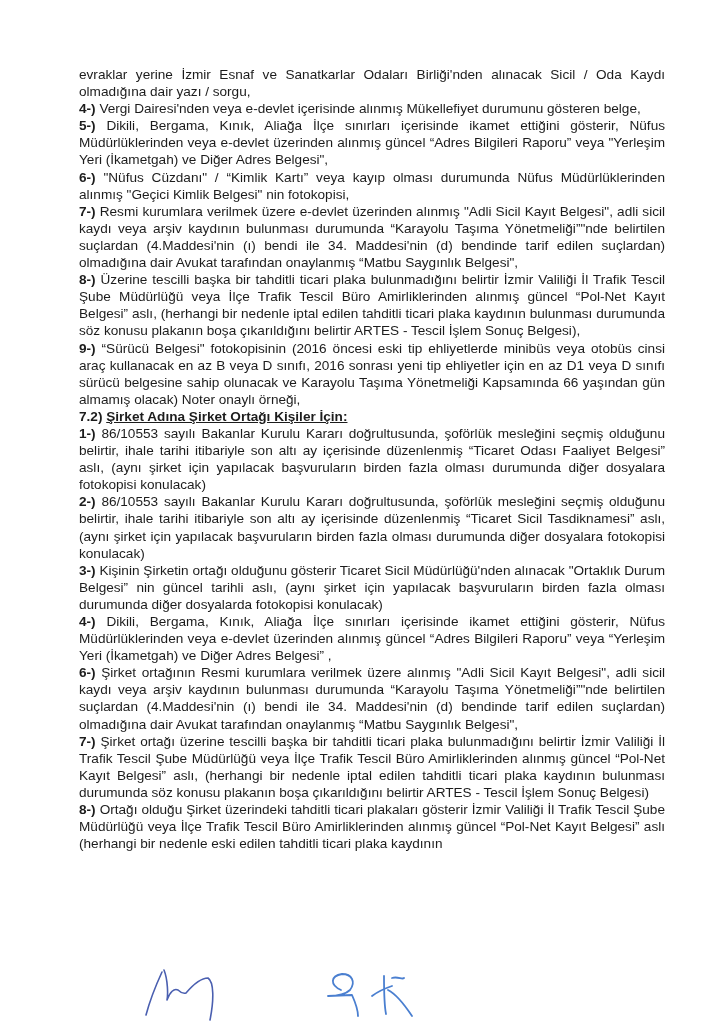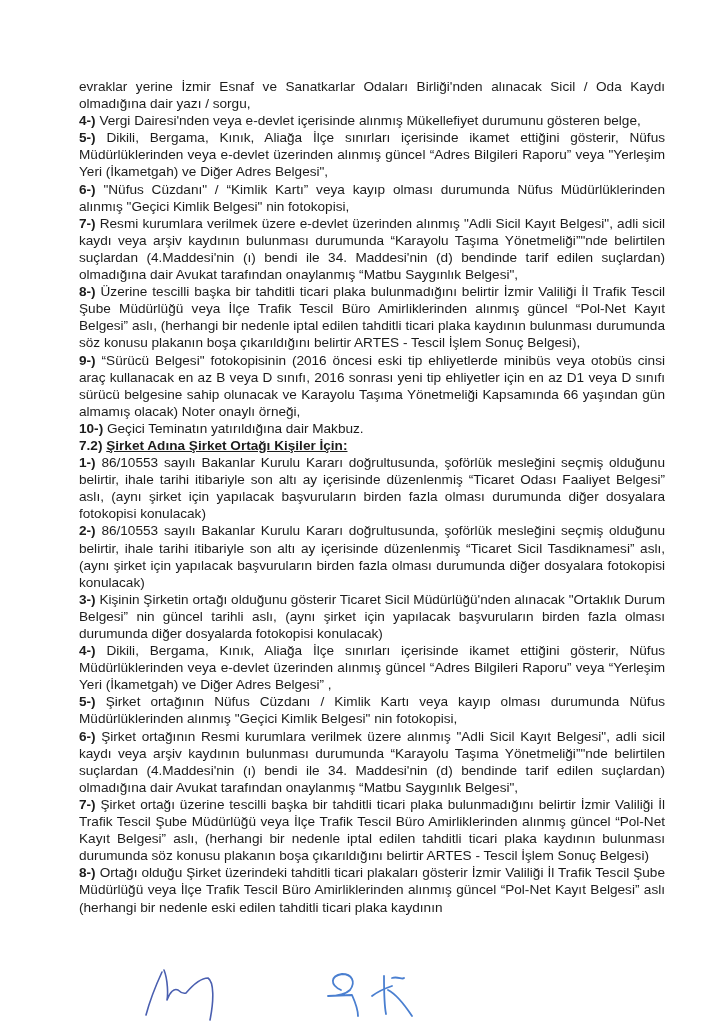--- a/index.html
+++ b/index.html
@@ -1,18 +1,18 @@
 <!DOCTYPE html>
 <html><head>
 <meta charset="utf-8">
 <style>
   html, body { margin: 0; padding: 0; background: #ffffff; }
   body { width: 724px; height: 1024px; position: relative; overflow: hidden; }
   .page {
-    position: absolute; left: 79px; top: 78px; width: 586px;
+    position: absolute; left: 79px; top: 66px; width: 586px;
     font-family: "Liberation Sans", sans-serif;
     font-size: 13.6px; line-height: 17.1px; color: #1c1c1c;
     text-align: justify;
   }
   .item { margin: 0; }
   .num { font-weight: bold; }
   .heading { font-weight: bold; }
   .heading .title { text-decoration: underline; }
   .sigs { position: absolute; left: 0; top: 0; width: 724px; height: 1024px; pointer-events: none; }
 </style>
@@ -21,29 +21,27 @@
 
 <div class="page">
   <p class="item">evraklar yerine İzmir Esnaf ve Sanatkarlar Odaları Birliği'nden alınacak Sicil / Oda Kaydı olmadığına dair yazı / sorgu,</p>
 
   <p class="item"><span class="num">4-)</span><span> Vergi Dairesi'nden veya e-devlet içerisinde alınmış Mükellefiyet durumunu gösteren belge,</span></p>
   <p class="item"><span class="num">5-)</span><span> Dikili, Bergama, Kınık, Aliağa İlçe sınırları içerisinde ikamet ettiğini gösterir, Nüfus Müdürlüklerinden veya e-devlet üzerinden alınmış güncel “Adres Bilgileri Raporu” veya "Yerleşim Yeri (İkametgah) ve Diğer Adres Belgesi",</span></p>
   <p class="item"><span class="num">6-)</span><span> "Nüfus Cüzdanı" / “Kimlik Kartı” veya kayıp olması durumunda Nüfus Müdürlüklerinden alınmış "Geçici Kimlik Belgesi" nin fotokopisi,</span></p>
   <p class="item"><span class="num">7-)</span><span> Resmi kurumlara verilmek üzere e-devlet üzerinden alınmış "Adli Sicil Kayıt Belgesi", adli sicil kaydı veya arşiv kaydının bulunması durumunda “Karayolu Taşıma Yönetmeliği”"nde belirtilen suçlardan (4.Maddesi'nin (ı) bendi ile 34. Maddesi'nin (d) bendinde tarif edilen suçlardan) olmadığına dair Avukat tarafından onaylanmış “Matbu Saygınlık Belgesi",</span></p>
   <p class="item"><span class="num">8-)</span><span> Üzerine tescilli başka bir tahditli ticari plaka bulunmadığını belirtir İzmir Valiliği İl Trafik Tescil Şube Müdürlüğü veya İlçe Trafik Tescil Büro Amirliklerinden alınmış güncel “Pol-Net Kayıt Belgesi” aslı, (herhangi bir nedenle iptal edilen tahditli ticari plaka kaydının bulunması durumunda söz konusu plakanın boşa çıkarıldığını belirtir ARTES - Tescil İşlem Sonuç Belgesi),</span></p>
   <p class="item"><span class="num">9-)</span><span> “Sürücü Belgesi" fotokopisinin (2016 öncesi eski tip ehliyetlerde minibüs veya otobüs cinsi araç kullanacak en az B veya D sınıfı, 2016 sonrası yeni tip ehliyetler için en az D1 veya D sınıfı sürücü belgesine sahip olunacak ve Karayolu Taşıma Yönetmeliği Kapsamında 66 yaşından gün almamış olacak) Noter onaylı örneği,</span></p>
-  <p class="item"><span class="num">10-)</span><span> Geçici Teminatın yatırıldığına dair Makbuz.</span></p>
 
   <p class="item heading"><span>7.2)</span> <span class="title">Şirket Adına Şirket Ortağı Kişiler İçin:</span></p>
 
   <p class="item"><span class="num">1-)</span><span> 86/10553 sayılı Bakanlar Kurulu Kararı doğrultusunda, şoförlük mesleğini seçmiş olduğunu belirtir, ihale tarihi itibariyle son altı ay içerisinde düzenlenmiş “Ticaret Odası Faaliyet Belgesi” aslı, (aynı şirket için yapılacak başvuruların birden fazla olması durumunda diğer dosyalara fotokopisi konulacak)</span></p>
   <p class="item"><span class="num">2-)</span><span> 86/10553 sayılı Bakanlar Kurulu Kararı doğrultusunda, şoförlük mesleğini seçmiş olduğunu belirtir, ihale tarihi itibariyle son altı ay içerisinde düzenlenmiş “Ticaret Sicil Tasdiknamesi” aslı, (aynı şirket için yapılacak başvuruların birden fazla olması durumunda diğer dosyalara fotokopisi konulacak)</span></p>
   <p class="item"><span class="num">3-)</span><span> Kişinin Şirketin ortağı olduğunu gösterir Ticaret Sicil Müdürlüğü'nden alınacak "Ortaklık Durum Belgesi” nin güncel tarihli aslı, (aynı şirket için yapılacak başvuruların birden fazla olması durumunda diğer dosyalarda fotokopisi konulacak)</span></p>
   <p class="item"><span class="num">4-)</span><span> Dikili, Bergama, Kınık, Aliağa İlçe sınırları içerisinde ikamet ettiğini gösterir, Nüfus Müdürlüklerinden veya e-devlet üzerinden alınmış güncel “Adres Bilgileri Raporu” veya “Yerleşim Yeri (İkametgah) ve Diğer Adres Belgesi” ,</span></p>
-  <p class="item"><span class="num">5-)</span><span> Şirket ortağının Nüfus Cüzdanı / Kimlik Kartı veya kayıp olması durumunda Nüfus Müdürlüklerinden alınmış "Geçici Kimlik Belgesi" nin fotokopisi,</span></p>
   <p class="item"><span class="num">6-)</span><span> Şirket ortağının Resmi kurumlara verilmek üzere alınmış "Adli Sicil Kayıt Belgesi", adli sicil kaydı veya arşiv kaydının bulunması durumunda “Karayolu Taşıma Yönetmeliği”"nde belirtilen suçlardan (4.Maddesi'nin (ı) bendi ile 34. Maddesi'nin (d) bendinde tarif edilen suçlardan) olmadığına dair Avukat tarafından onaylanmış “Matbu Saygınlık Belgesi",</span></p>
   <p class="item"><span class="num">7-)</span><span> Şirket ortağı üzerine tescilli başka bir tahditli ticari plaka bulunmadığını belirtir İzmir Valiliği İl Trafik Tescil Şube Müdürlüğü veya İlçe Trafik Tescil Büro Amirliklerinden alınmış güncel “Pol-Net Kayıt Belgesi” aslı, (herhangi bir nedenle iptal edilen tahditli ticari plaka kaydının bulunması durumunda söz konusu plakanın boşa çıkarıldığını belirtir ARTES - Tescil İşlem Sonuç Belgesi)</span></p>
   <p class="item"><span class="num">8-)</span><span> Ortağı olduğu Şirket üzerindeki tahditli ticari plakaları gösterir İzmir Valiliği İl Trafik Tescil Şube Müdürlüğü veya İlçe Trafik Tescil Büro Amirliklerinden alınmış güncel “Pol-Net Kayıt Belgesi” aslı (herhangi bir nedenle eski edilen tahditli ticari plaka kaydının</span></p>
 </div>
 
 <svg class="sigs" viewBox="0 0 724 1024" xmlns="http://www.w3.org/2000/svg">
   <g fill="none" stroke="#4a5fb0" stroke-width="1.6" stroke-linecap="round" stroke-linejoin="round">
     <path d="M146 1015 C150 1000, 156 985, 162 972"></path>
     <path d="M164 970 C168 980, 168 995, 167 1000 C170 992, 174 988, 178 990 C180 992, 182 994, 186 993 C192 986, 200 978, 208 978 C214 982, 214 1000, 210 1020"></path>
   </g>

